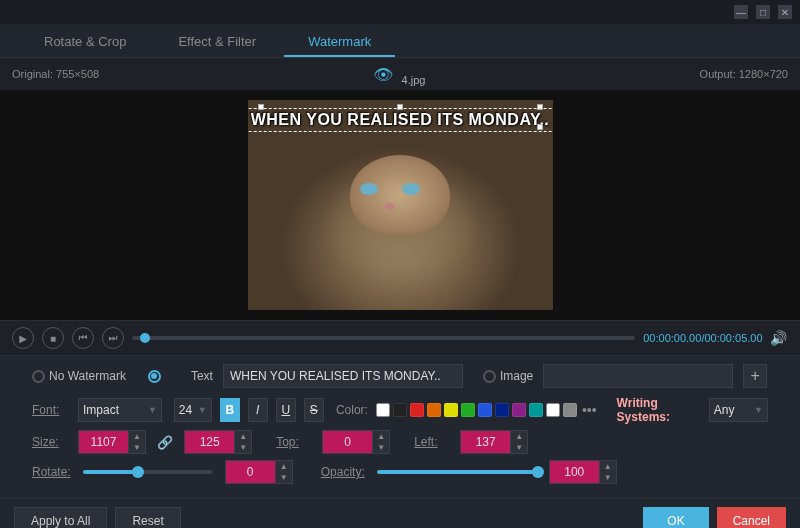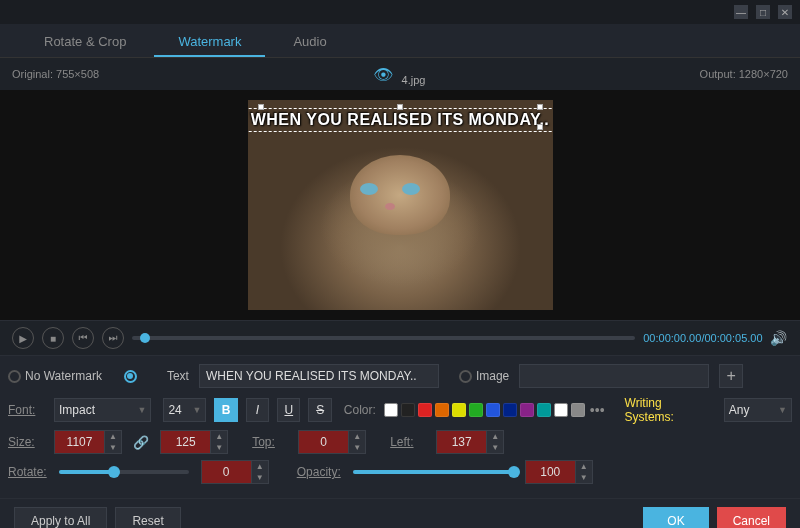--- a/index.html
+++ b/index.html
@@ -184,21 +184,21 @@
     .time-display {
       color: #4ab4e0;
       font-size: 11px;
       white-space: nowrap;
     }
     .vol-icon { color: #888; font-size: 14px; cursor: pointer; }
 
     
     .controls-panel {
       background: #22262e;
-      padding: 8px 8px;
+      padding: 8px 32px;
       border-top: 1px solid #2a2e36;
     }
 
     
     .wm-row1 {
       display: flex;
       align-items: center;
       gap: 10px;
       margin-bottom: 8px;
     }
@@ -307,30 +307,30 @@
       cursor: pointer;
       border: 1px solid rgba(255,255,255,0.1);
     }
     .swatch.dark-border { border: 1px solid #888; }
     .more-colors {
       color: #888;
       font-size: 14px;
       cursor: pointer;
       margin-left: 2px;
     }
-    .writing-label { color: #fde047; font-size: 12px; margin-left: 12px; }
+    .writing-label { color: #fca5a5; font-size: 12px; margin-left: 12px; font-weight: bold; }
 
     
     .spinbox {
       display: flex;
       align-items: center;
     }
     .spin-input {
       width: 50px; height: 24px;
-      background: #7f1d1d;
+      background: #be185d;
       border: 1px solid #3a3f48;
       border-right: none;
       color: #ddd;
       font-size: 12px;
       text-align: center;
       padding: 0 2px;
     }
     .spin-arrows {
       display: flex;
       flex-direction: column;
@@ -425,22 +425,22 @@
 <body>
 
 <div class="title-bar">
   <button class="title-btn">—</button>
   <button class="title-btn">□</button>
   <button class="title-btn">✕</button>
 </div>
 
 <div class="tabs">
   <div class="tab">Rotate &amp; Crop</div>
+  <div class="tab">Effect &amp; Filter</div>
   <div class="tab active">Watermark</div>
-  <div class="tab">Audio</div>
 </div>
 
 <div class="preview-bar">
   <span>Original: 755×508</span>
   <span style="display:flex;align-items:center;gap:8px;">
 
     <span style="font-size:16px;color:#4ab4e0;cursor:pointer;">👁</span>
     <span class="filename">4.jpg</span>
   </span>
   <span>Output: 1280×720</span>

